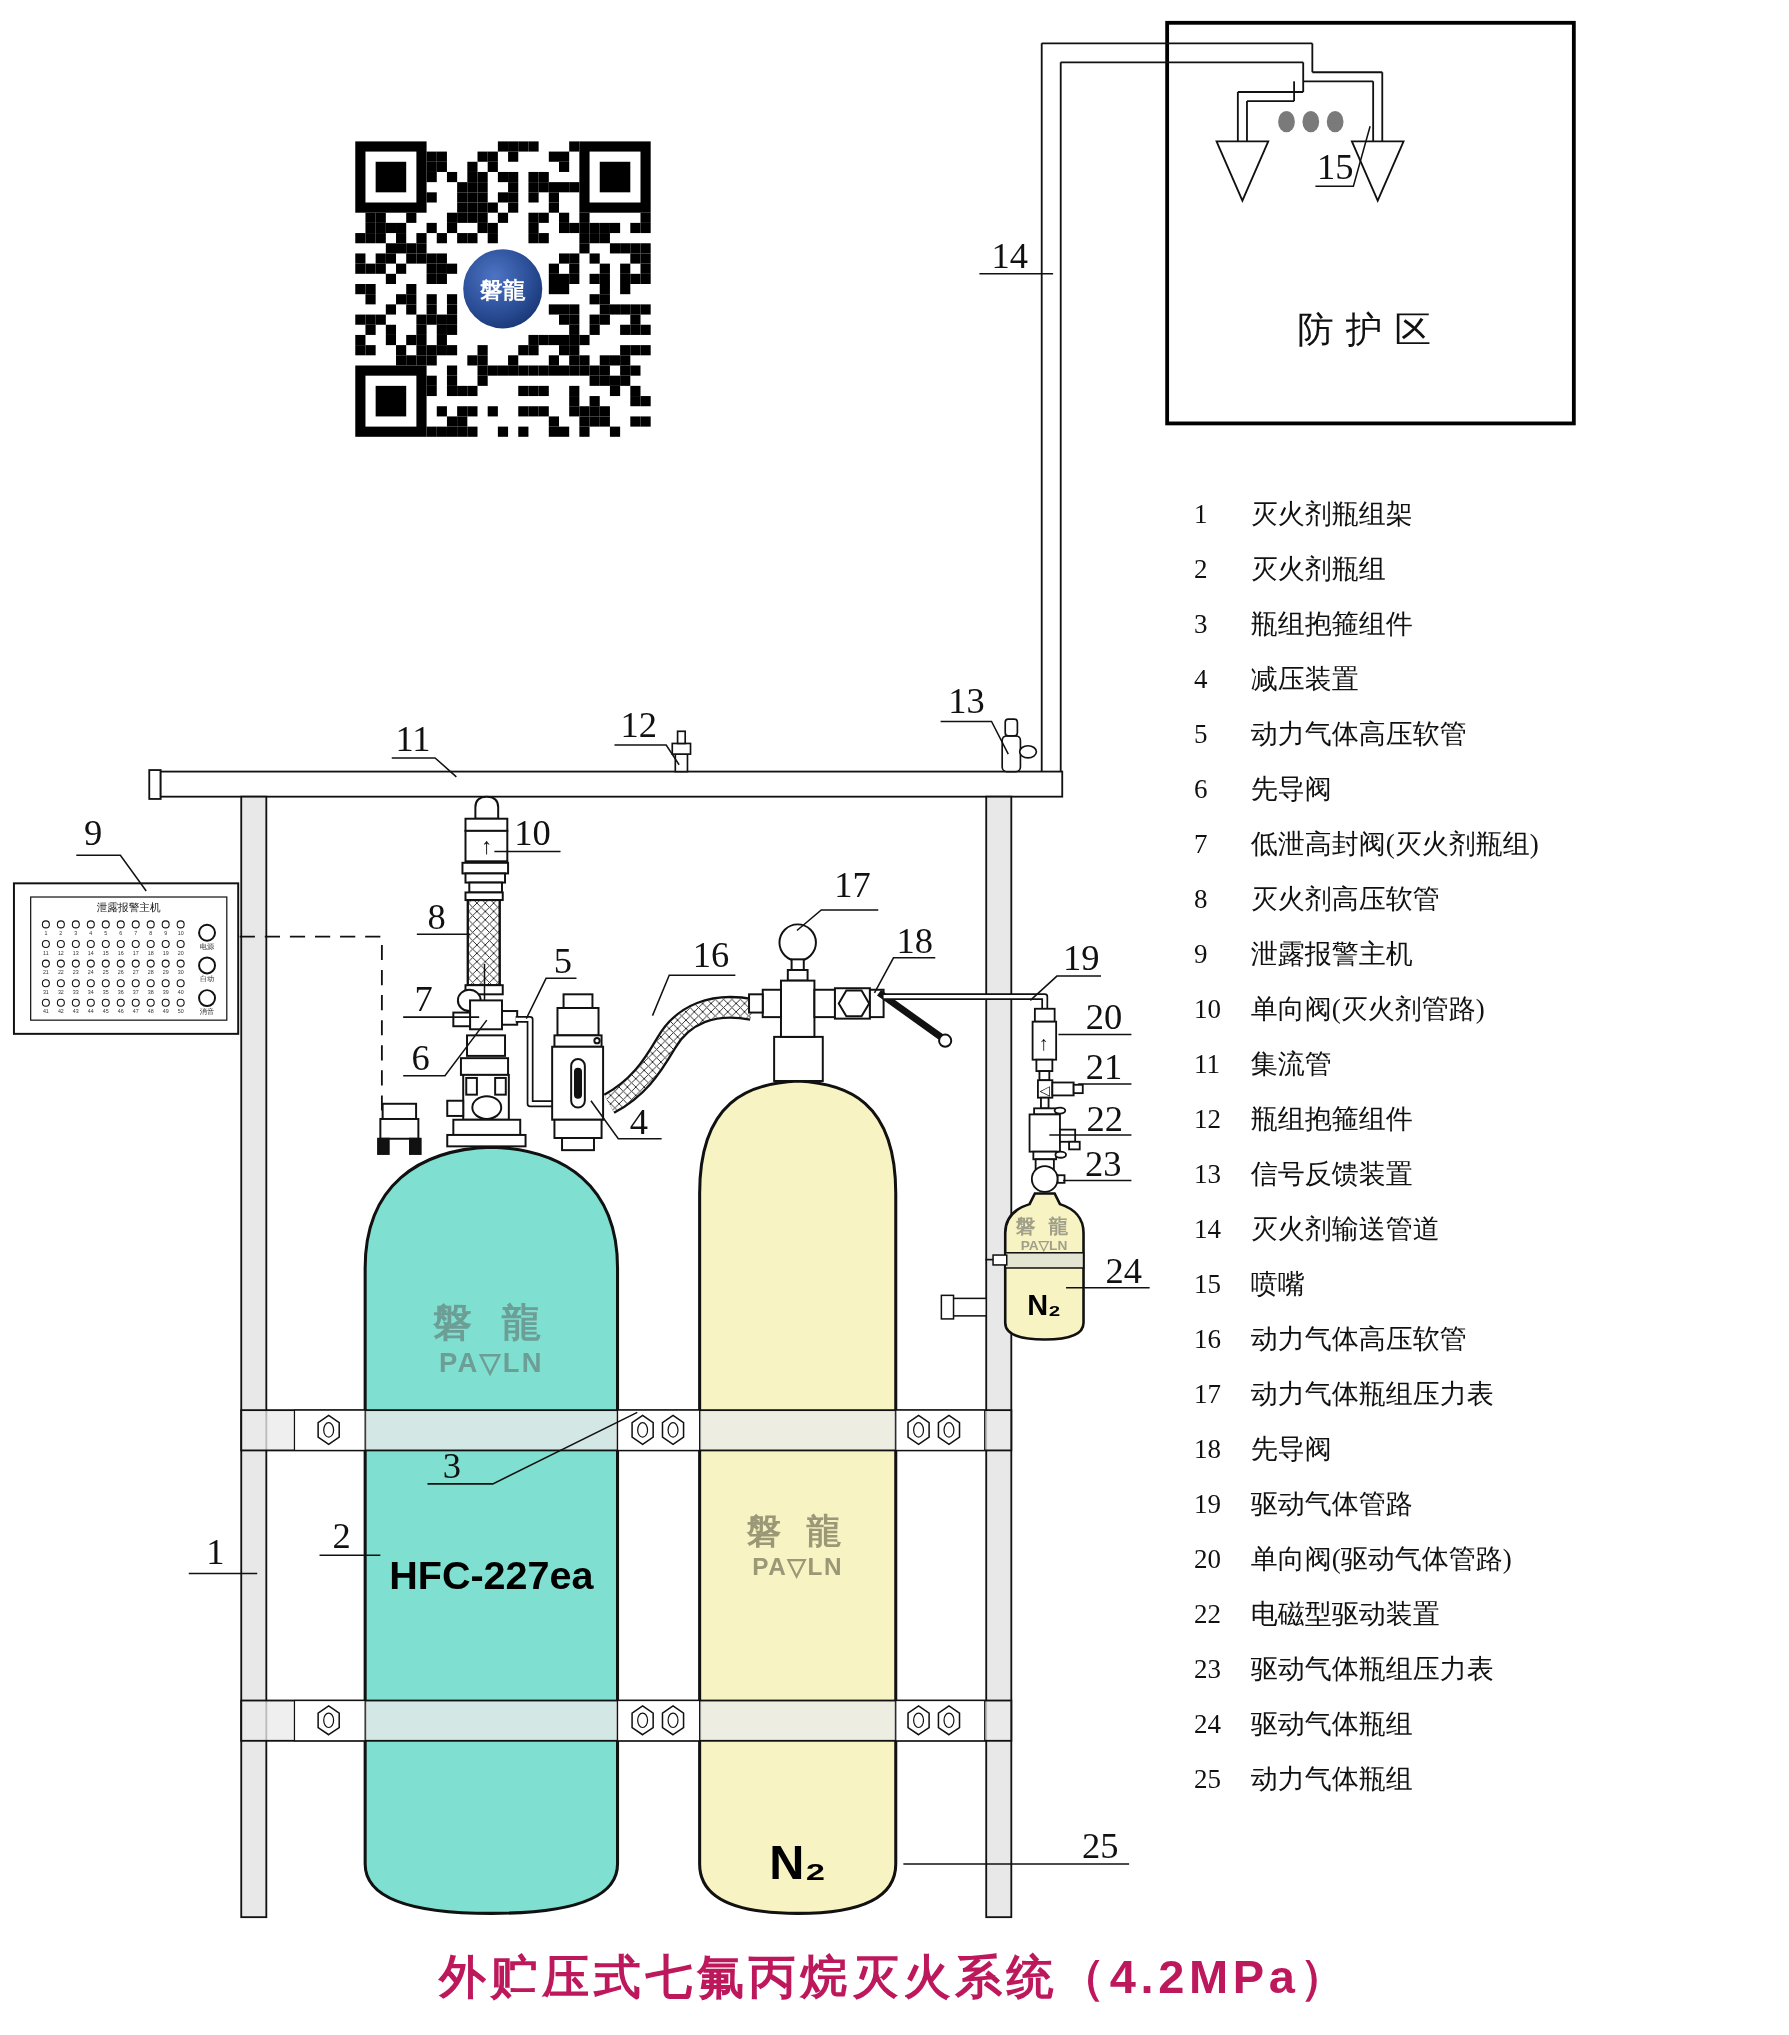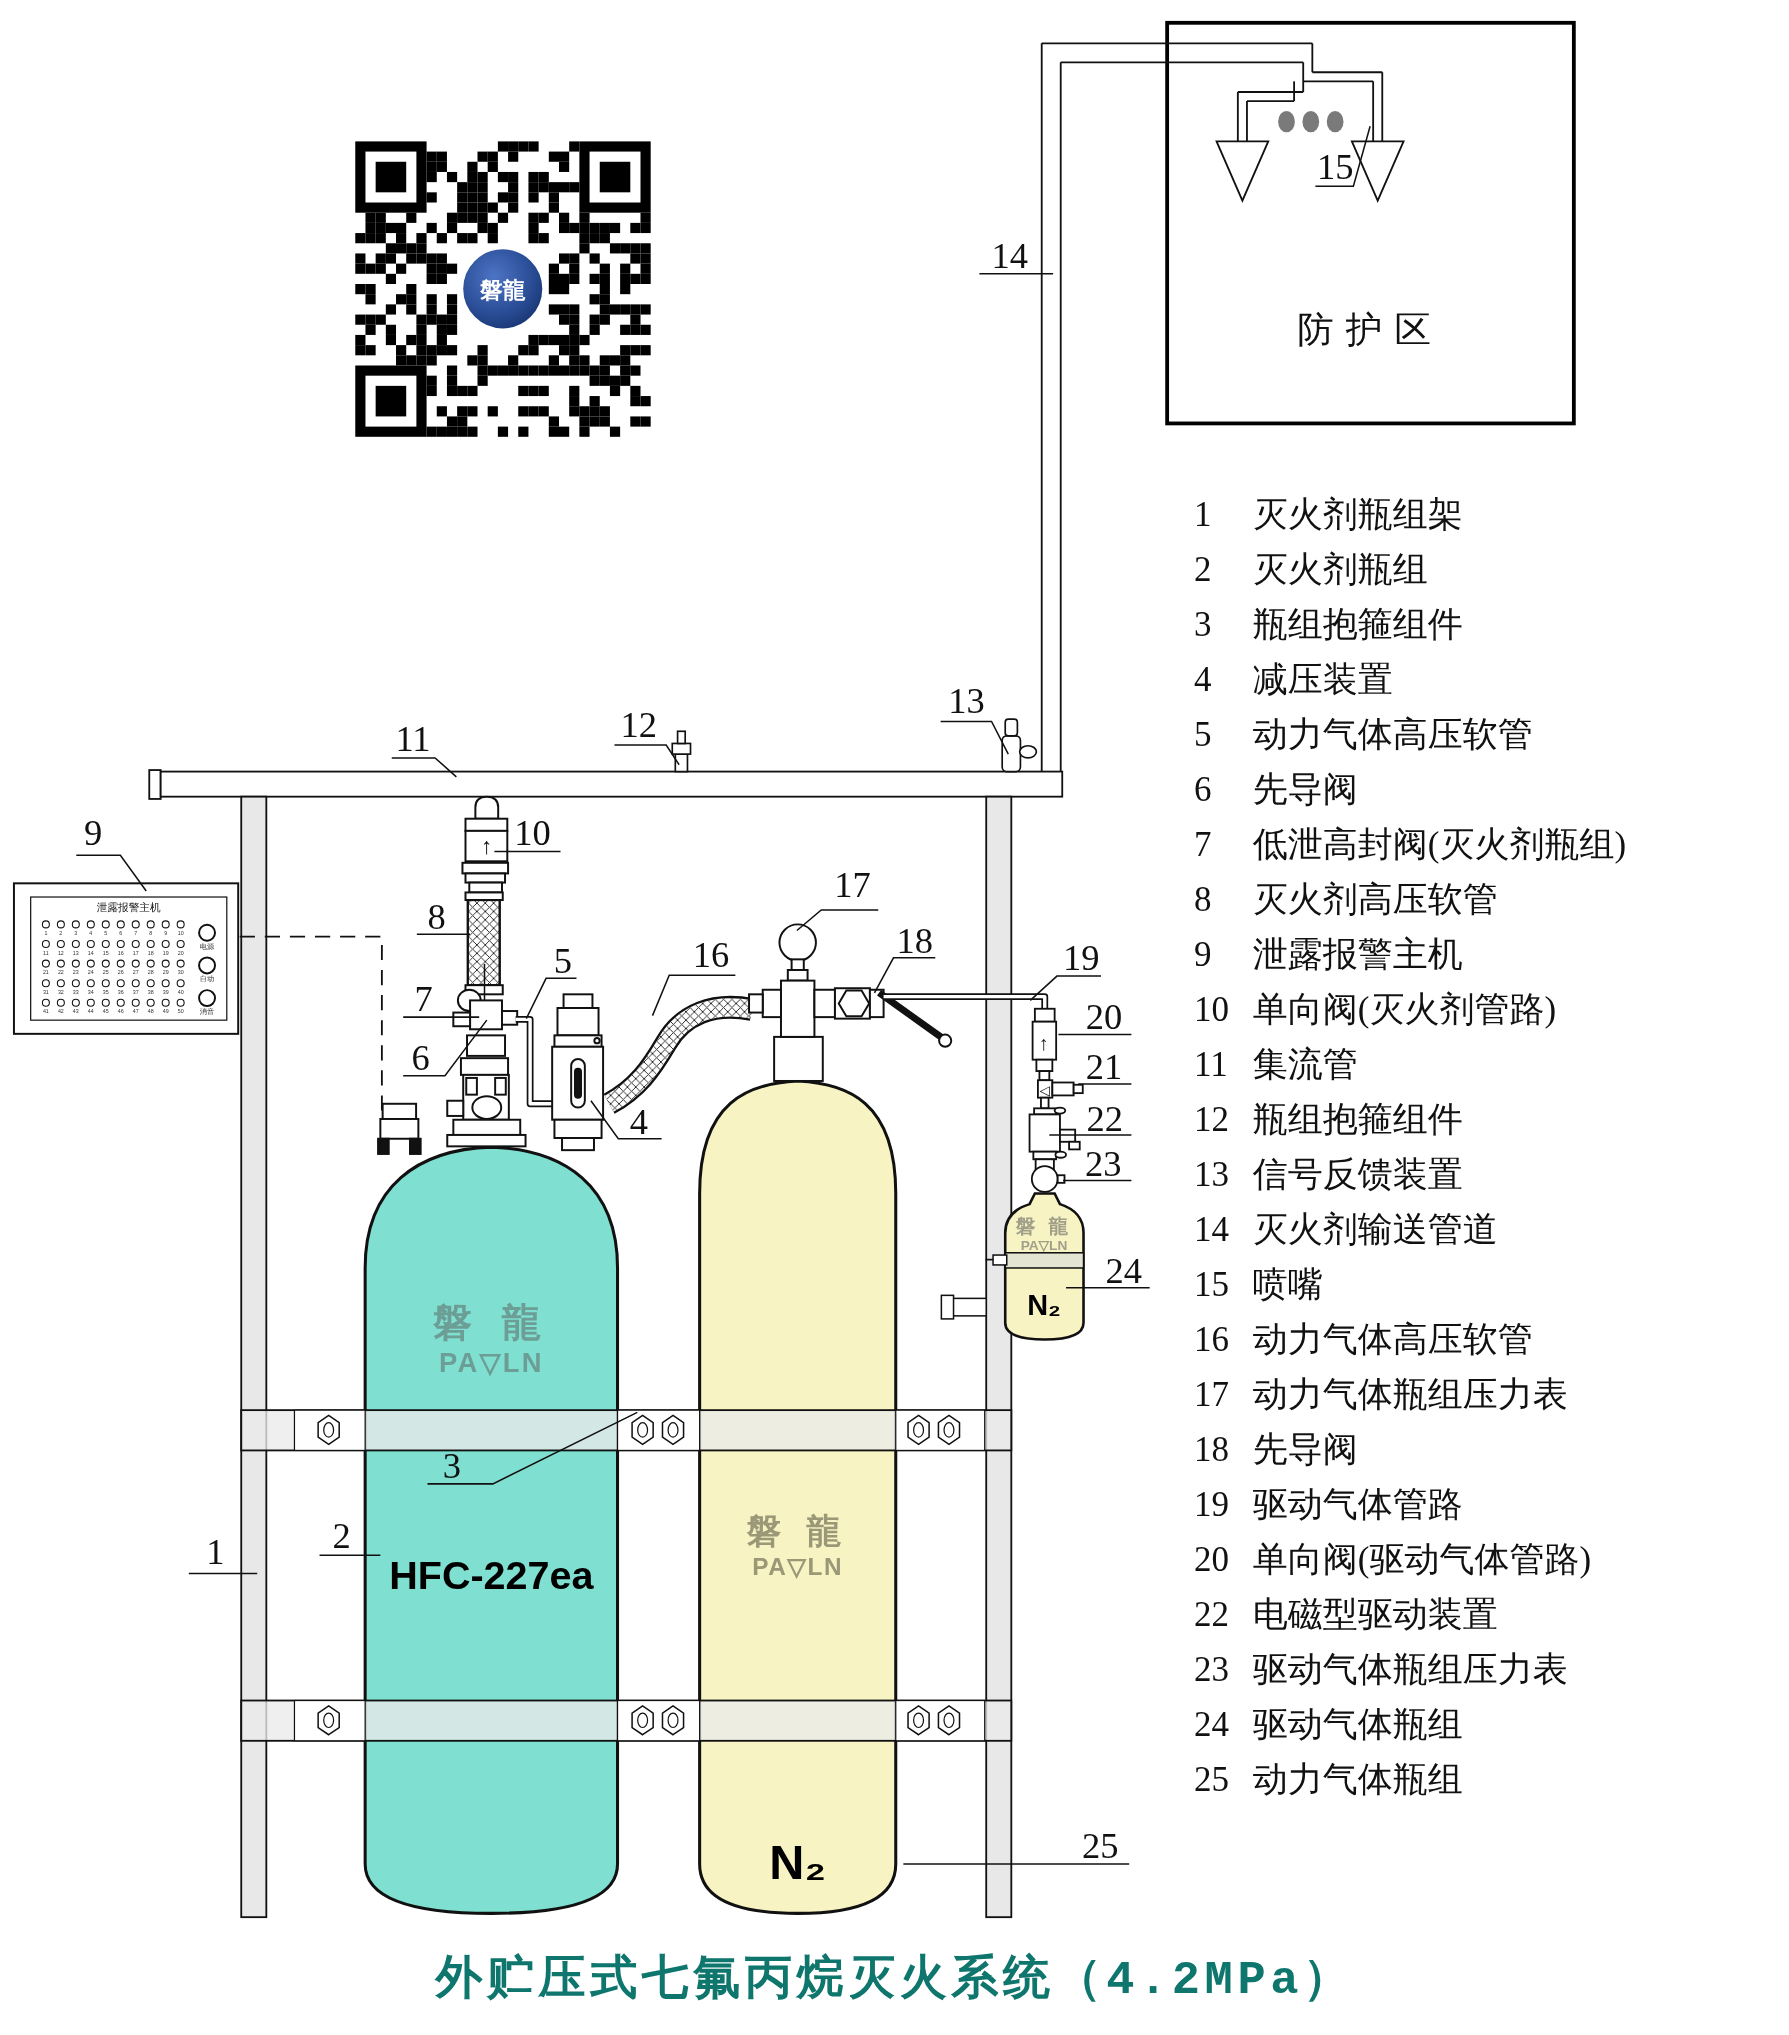--- a/index.html
+++ b/index.html
@@ -1,26 +1,26 @@
 <!DOCTYPE html>
 <html style="font-size:12px"><head>
 <meta charset="utf-8">
 <style>
   html,body{margin:0;padding:0;background:#fff;}
   #stage{position:relative;width:1790px;height:2035px;background:#fff;overflow:hidden;
          font-family:"Liberation Sans",sans-serif;}
   svg text{user-select:none;}
   .callout{font-family:"Liberation Serif","DejaVu Serif",serif;font-size:48px;fill:#111;}
   .legend{position:absolute;left:1194px;top:487px;width:593px;
-          font-family:"Liberation Serif","DejaVu Serif",serif;font-size:35px;color:#111;}
+          font-family:"Liberation Serif","DejaVu Serif",serif;font-size:27px;color:#111;}
   .legend-row{height:55px;line-height:55px;white-space:nowrap;}
   .legend-num{display:inline-block;min-width:50px;}
   .main-title{position:absolute;left:0;right:0;top:1946px;text-align:center;
-              font-size:47px;font-weight:bold;color:#0f766e;letter-spacing:4.6px;
-              font-family:Liberation Mono, monospace;}
+              font-size:47px;font-weight:bold;color:#be185d;letter-spacing:4.6px;
+              font-family:Liberation Sans, sans-serif;}
 </style>
 </head>
 <body>
 
 <div id="stage">
 
 <svg id="art" width="1790" height="2035" viewBox="0 0 2354 2677" style="position:absolute;left:0;top:0;">
   <defs>
     <pattern id="xh" width="11" height="11" patternUnits="userSpaceOnUse">
       <path d="M0,0L11,11M11,0L0,11" stroke="#222" stroke-width="1.2" fill="none"></path>

